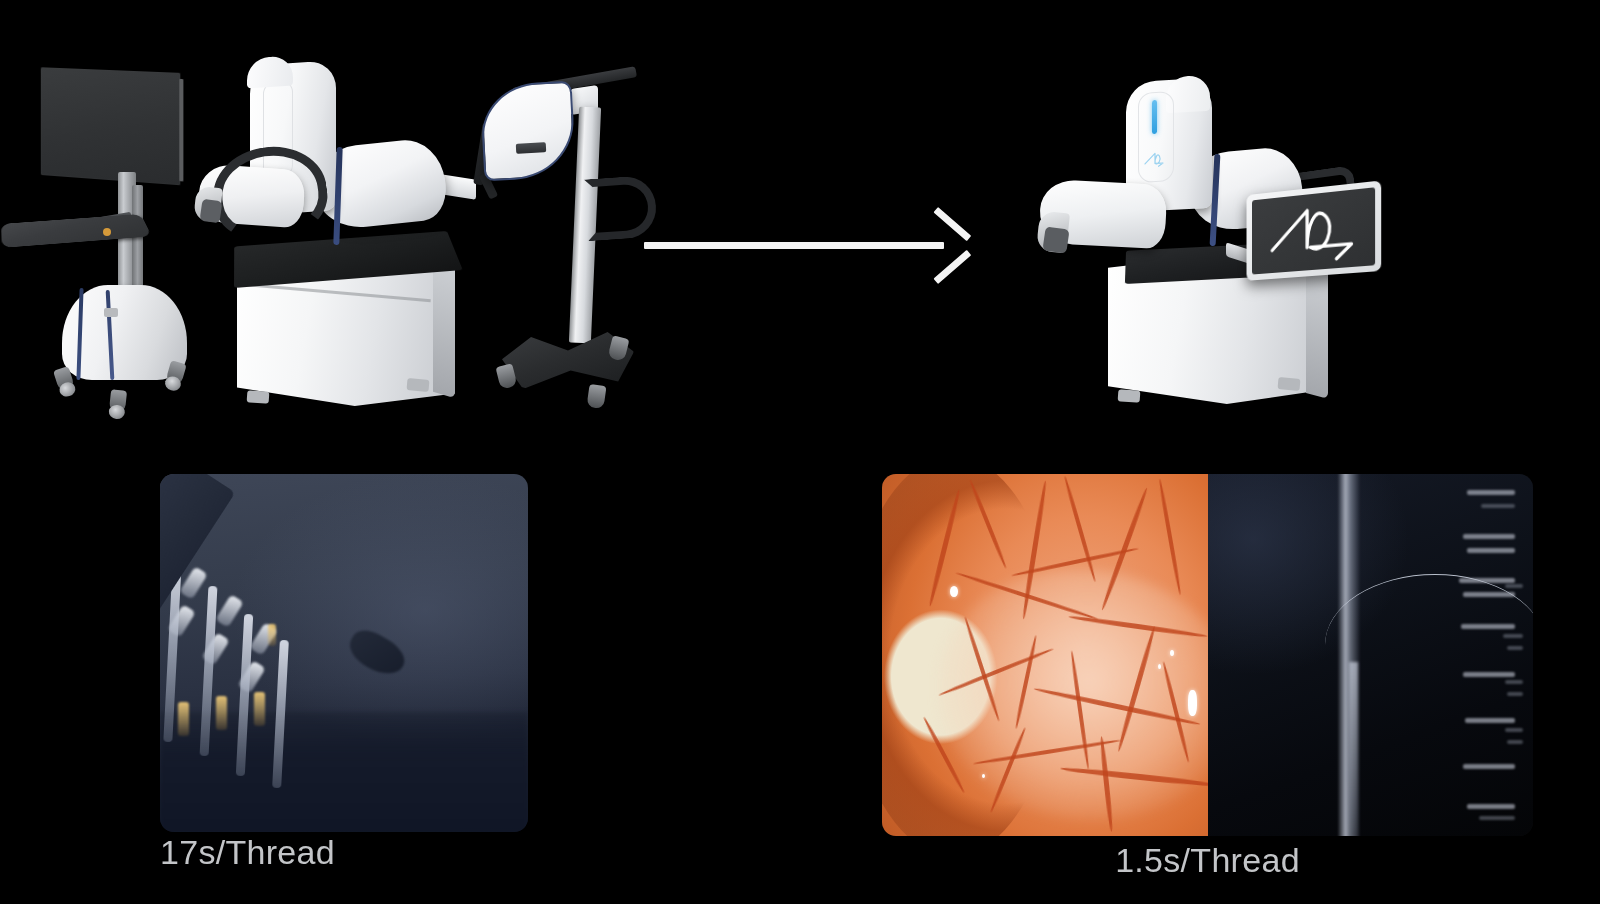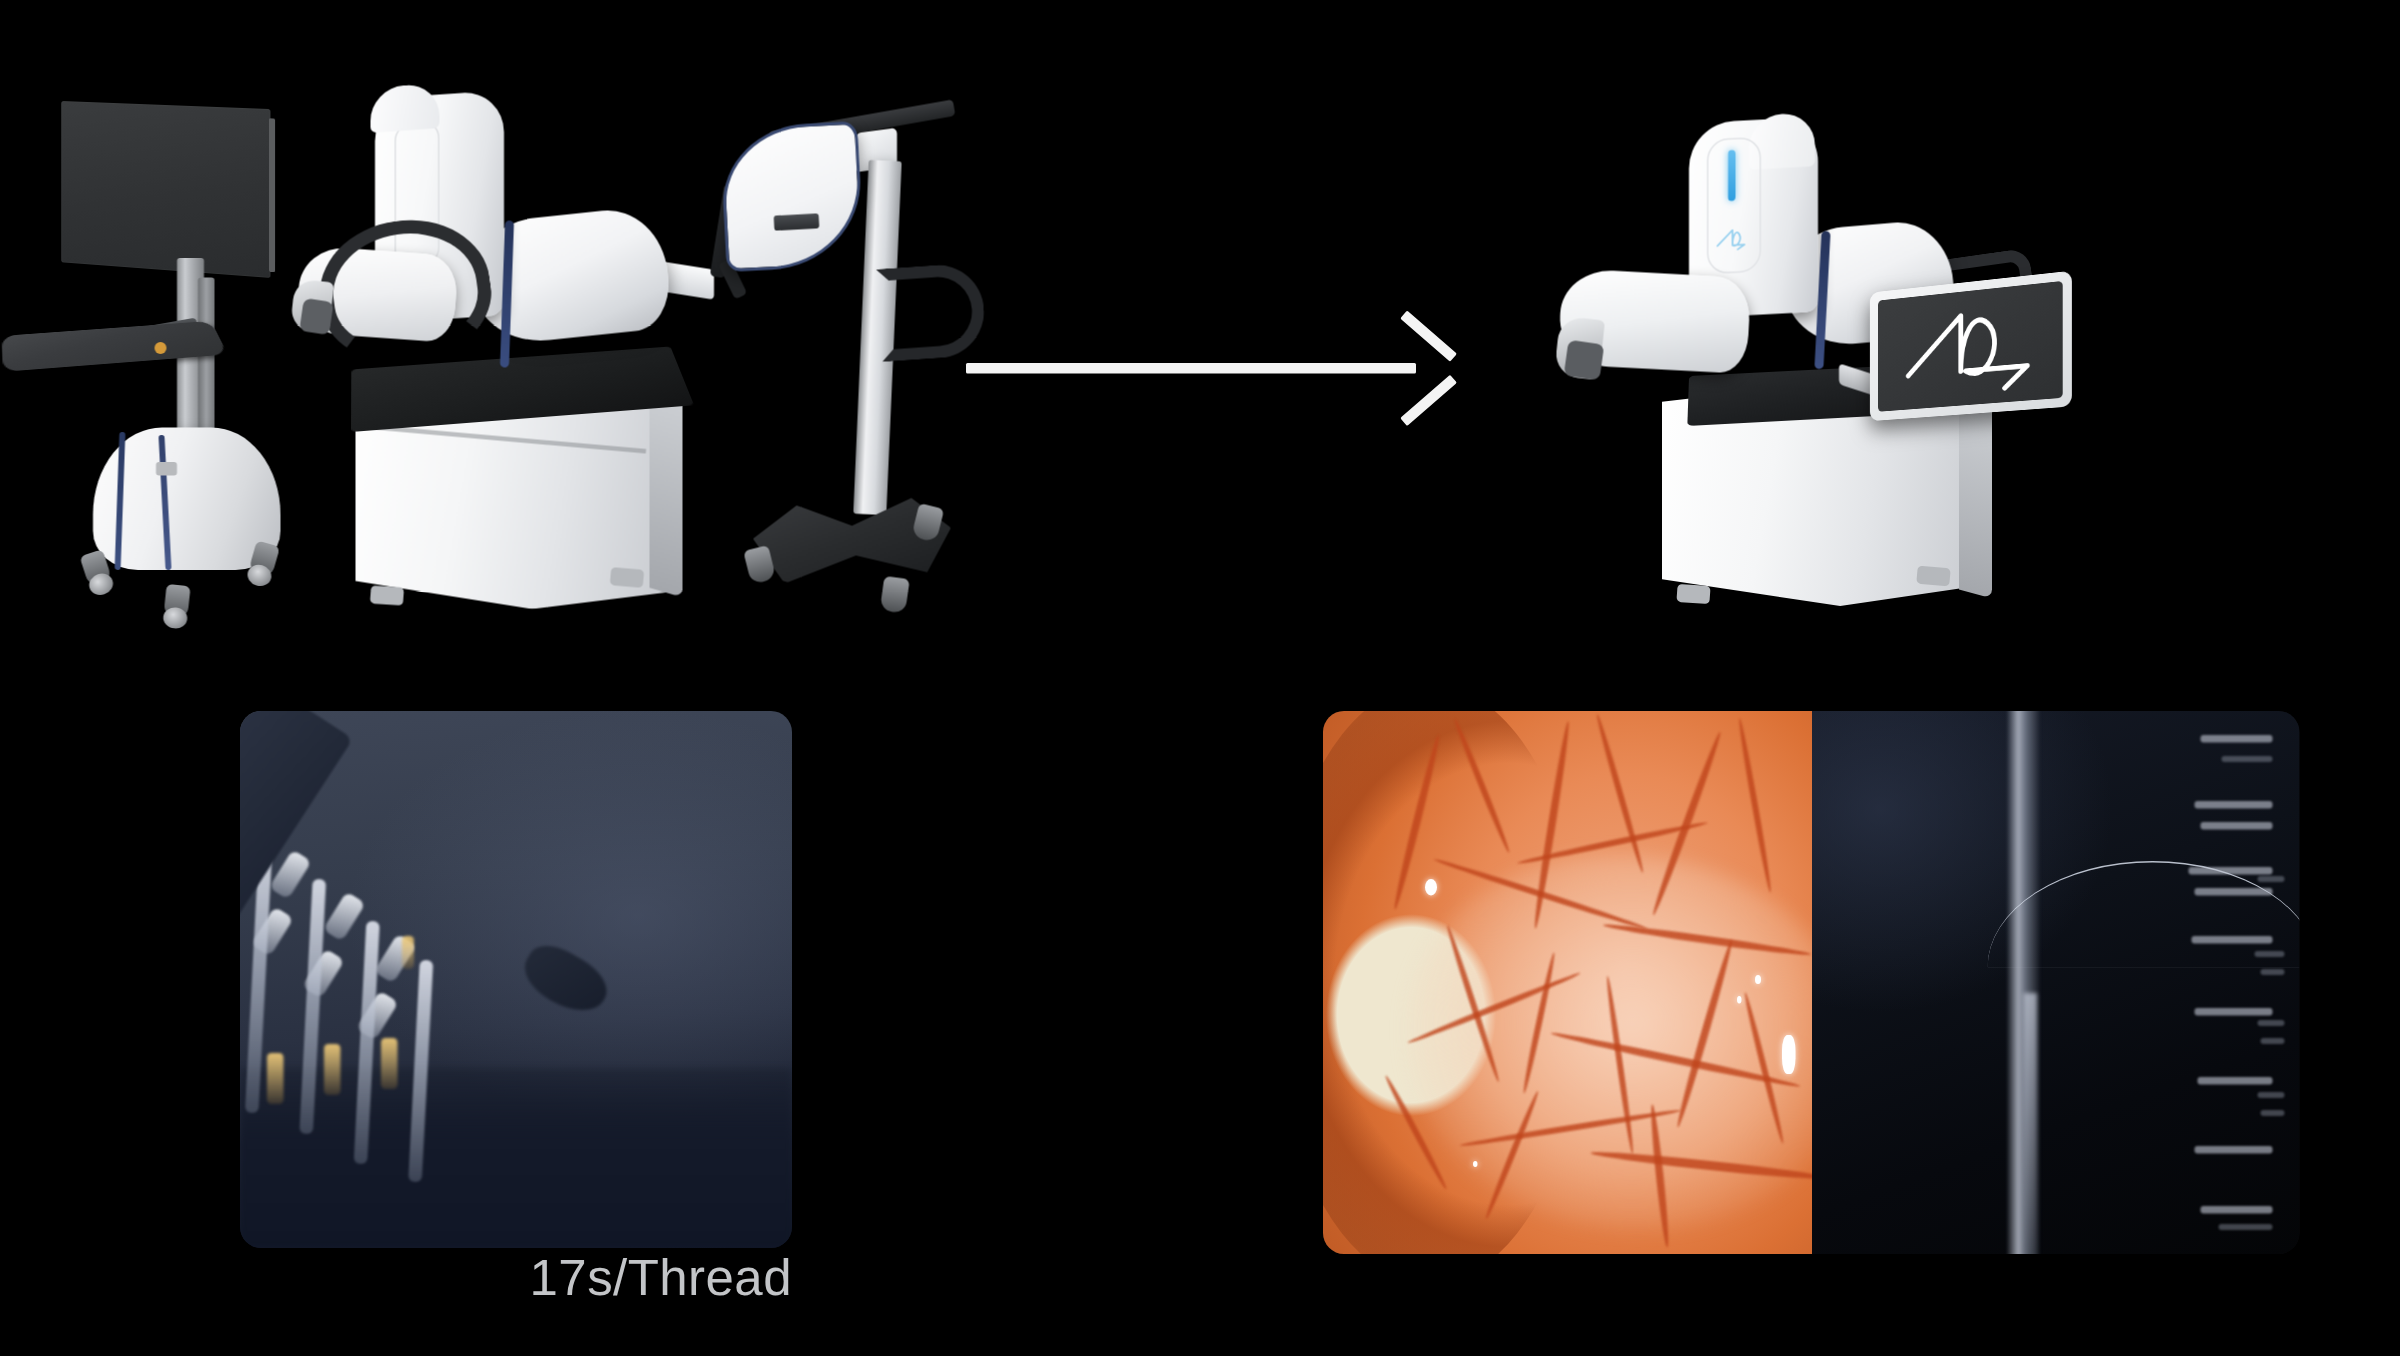--- a/index.html
+++ b/index.html
@@ -484,21 +484,21 @@
 
   
   .caption {
     position: absolute;
     color: #c3c5c8;
     font-size: 34px;
     letter-spacing: 0.3px;
     font-family: "Liberation Sans", sans-serif;
     white-space: nowrap;
   }
-  #caption-left  { left: 160px; top: 833px; width: 368px; text-align: right; }
+  #caption-left  { left: 160px; top: 833px; width: 368px; text-align: left; }
   #caption-right { left: 882px; top: 841px; width: 651px; text-align: center; }
 </style>
 </head>
 <body>
 
 <div class="stage">
 
   <div id="before-group">
 
     <div id="cart">
@@ -682,14 +682,15 @@
         <div class="tick minor" style="right:10px; top:218px; width:16px;"></div>
         <div class="tick" style="right:18px; top:244px; width:50px;"></div>
         <div class="tick minor" style="right:10px; top:254px; width:18px;"></div>
         <div class="tick minor" style="right:10px; top:266px; width:16px;"></div>
         <div class="tick" style="right:18px; top:290px; width:52px;"></div>
         <div class="tick" style="right:18px; top:330px; width:48px;"></div>
         <div class="tick minor" style="right:18px; top:342px; width:36px;"></div>
       </div>
     </div>
   </div>
+  <div class="caption" id="caption-right">1.5s/Thread</div>
 
 </div>
 
 </body></html>

